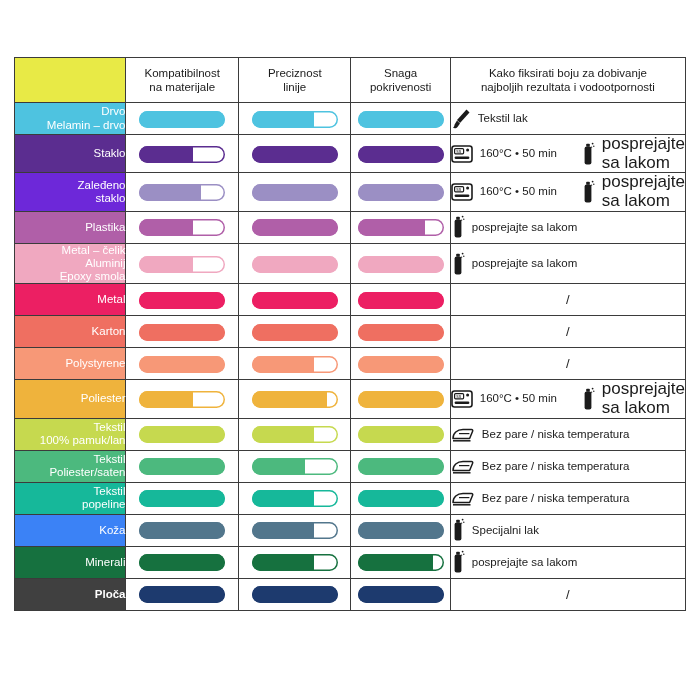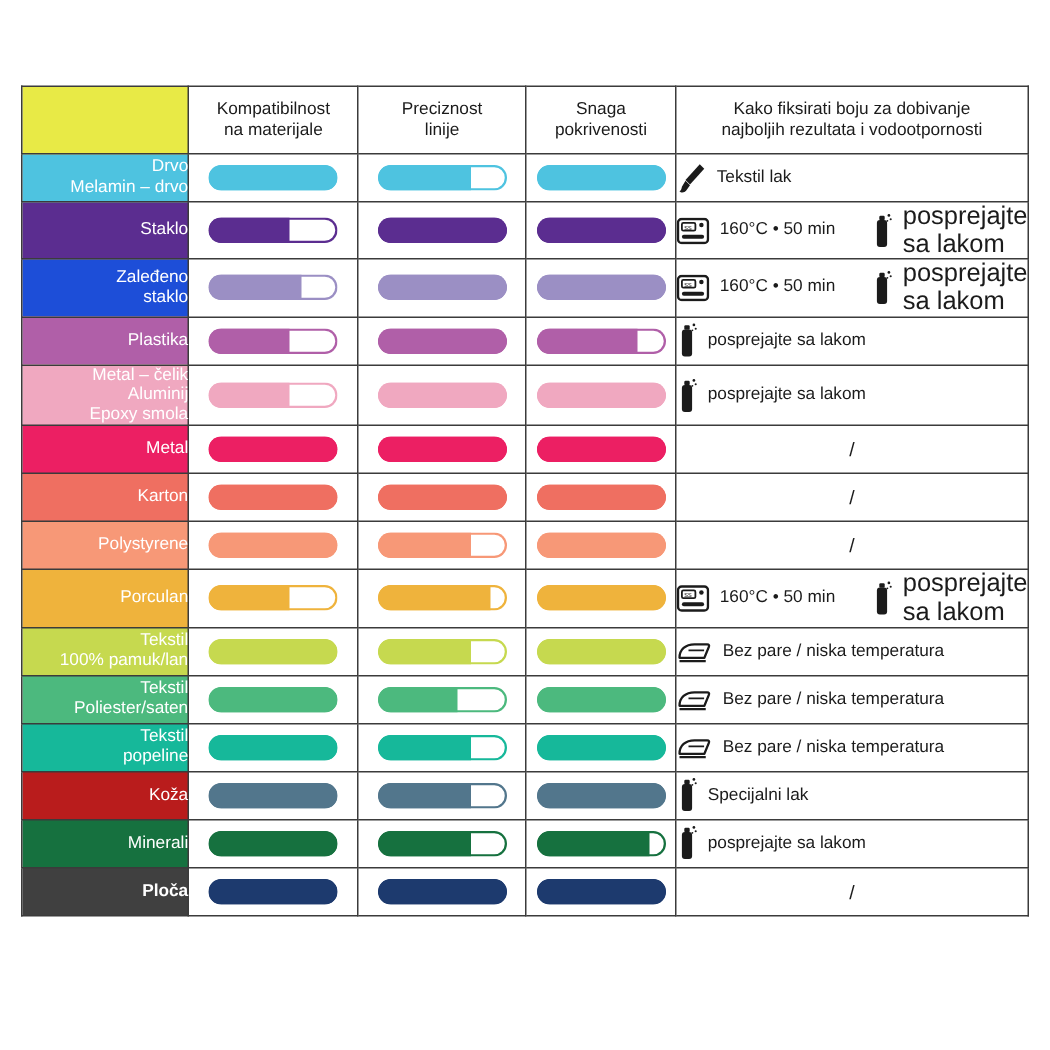--- a/index.html
+++ b/index.html
@@ -188,21 +188,21 @@
                   <circle cx="11.6" cy="1.6" r="0.9" fill="#1b1b1b"></circle>
                   <circle cx="12.8" cy="4.2" r="0.7" fill="#1b1b1b"></circle>
                   <circle cx="10.6" cy="5.2" r="0.6" fill="#1b1b1b"></circle>
                 </svg>
               </span>
               <span class="fix-text small"><span>posprеjajte</span><br><span>sa lakom</span></span>
             </div>
           </td>
         </tr>
         <tr>
-          <td class="mat" style="background: #1d4ed8; color: rgb(255, 255, 255);">
+          <td class="mat" style="background: #6d28d9; color: rgb(255, 255, 255);">
             <div>Zaleđeno</div>
             <div>staklo</div>
           </td>
           <td class="barcell"><span class="bar-outer" style="box-shadow: rgb(155, 143, 196) 0px 0px 0px 1.5px inset;"><span class="fill" style="background: rgb(155, 143, 196); width: 72%; border-top-right-radius: 0px; border-bottom-right-radius: 0px;"></span></span></td>
           <td class="barcell"><span class="bar-outer" style="box-shadow: rgb(155, 143, 196) 0px 0px 0px 1.5px inset;"><span class="fill" style="background: rgb(155, 143, 196); width: 100%;"></span></span></td>
           <td class="barcell"><span class="bar-outer" style="box-shadow: rgb(155, 143, 196) 0px 0px 0px 1.5px inset;"><span class="fill" style="background: rgb(155, 143, 196); width: 100%;"></span></span></td>
           <td class="fixcell">
             <div class="fix-inner">
               <span>
                 <svg class="icon" width="22" height="18" viewBox="0 0 22 18">
@@ -308,21 +308,21 @@
           <td class="barcell"><span class="bar-outer" style="box-shadow: rgb(247, 152, 119) 0px 0px 0px 1.5px inset;"><span class="fill" style="background: rgb(247, 152, 119); width: 72%; border-top-right-radius: 0px; border-bottom-right-radius: 0px;"></span></span></td>
           <td class="barcell"><span class="bar-outer" style="box-shadow: rgb(247, 152, 119) 0px 0px 0px 1.5px inset;"><span class="fill" style="background: rgb(247, 152, 119); width: 100%;"></span></span></td>
           <td class="fixcell">
             <div class="fix-inner center">
               <span class="slash">/</span>
             </div>
           </td>
         </tr>
         <tr>
           <td class="mat" style="background: rgb(239, 179, 60); color: rgb(255, 255, 255);">
-            <div>Porculan</div>
+            <div>Poliester</div>
           </td>
           <td class="barcell"><span class="bar-outer" style="box-shadow: rgb(239, 179, 60) 0px 0px 0px 1.5px inset;"><span class="fill" style="background: rgb(239, 179, 60); width: 62%; border-top-right-radius: 0px; border-bottom-right-radius: 0px;"></span></span></td>
           <td class="barcell"><span class="bar-outer" style="box-shadow: rgb(239, 179, 60) 0px 0px 0px 1.5px inset;"><span class="fill" style="background: rgb(239, 179, 60); width: 88%; border-top-right-radius: 0px; border-bottom-right-radius: 0px;"></span></span></td>
           <td class="barcell"><span class="bar-outer" style="box-shadow: rgb(239, 179, 60) 0px 0px 0px 1.5px inset;"><span class="fill" style="background: rgb(239, 179, 60); width: 100%;"></span></span></td>
           <td class="fixcell">
             <div class="fix-inner">
               <span>
                 <svg class="icon" width="22" height="18" viewBox="0 0 22 18">
                   <rect x="1" y="1" width="20" height="16" rx="2.5" fill="none" stroke="#1b1b1b" stroke-width="1.6"></rect>
                   <rect x="3.6" y="3.6" width="9" height="5.2" rx="1" fill="none" stroke="#1b1b1b" stroke-width="1.2"></rect>
@@ -403,21 +403,21 @@
                   <path d="M2 13.5 C2 8 6 4.5 12 4.5 L20.5 4.5 C21.6 4.5 22 5.4 21.6 6.2 L18.6 13.5 Z" fill="none" stroke="#1b1b1b" stroke-width="1.5" stroke-linejoin="round"></path>
                   <line x1="2" y1="15.8" x2="19.5" y2="15.8" stroke="#1b1b1b" stroke-width="1.5"></line>
                   <line x1="8" y1="8.6" x2="18.4" y2="8.6" stroke="#1b1b1b" stroke-width="1.2"></line>
                 </svg>
               </span>
               <span class="fix-text">Bez pare / niska temperatura</span>
             </div>
           </td>
         </tr>
         <tr>
-          <td class="mat" style="background: #b91c1c; color: rgb(255, 255, 255);">
+          <td class="mat" style="background: #3b82f6; color: rgb(255, 255, 255);">
             <div>Koža</div>
           </td>
           <td class="barcell"><span class="bar-outer" style="box-shadow: rgb(82, 118, 140) 0px 0px 0px 1.5px inset;"><span class="fill" style="background: rgb(82, 118, 140); width: 100%;"></span></span></td>
           <td class="barcell"><span class="bar-outer" style="box-shadow: rgb(82, 118, 140) 0px 0px 0px 1.5px inset;"><span class="fill" style="background: rgb(82, 118, 140); width: 72%; border-top-right-radius: 0px; border-bottom-right-radius: 0px;"></span></span></td>
           <td class="barcell"><span class="bar-outer" style="box-shadow: rgb(82, 118, 140) 0px 0px 0px 1.5px inset;"><span class="fill" style="background: rgb(82, 118, 140); width: 100%;"></span></span></td>
           <td class="fixcell">
             <div class="fix-inner">
               <span>
                 <svg class="icon" width="14" height="24" viewBox="0 0 14 24">
                   <rect x="3.6" y="4.6" width="6.8" height="18" rx="2" fill="#1b1b1b"></rect>

